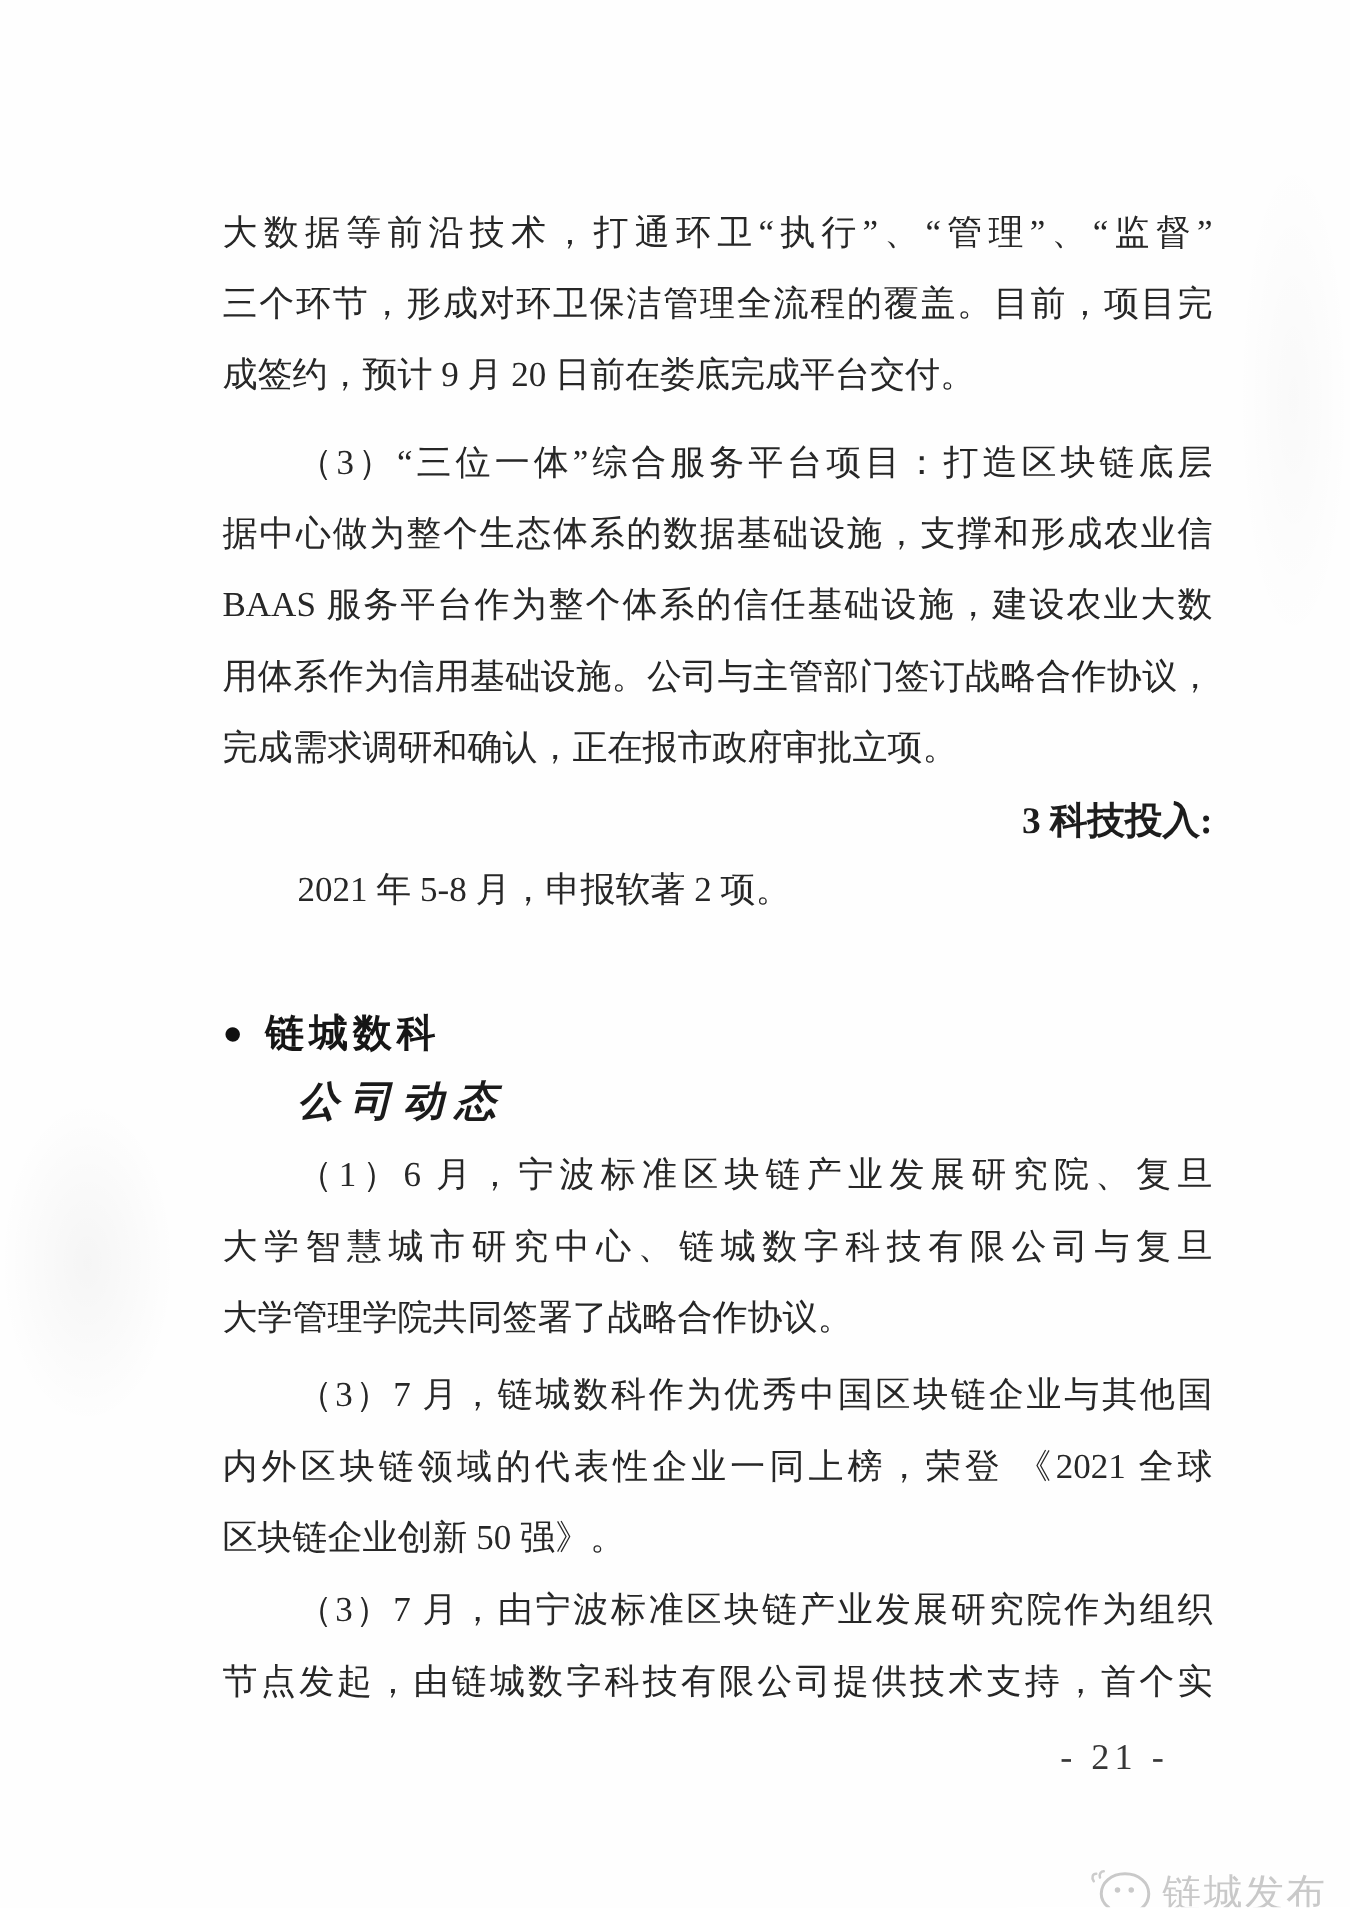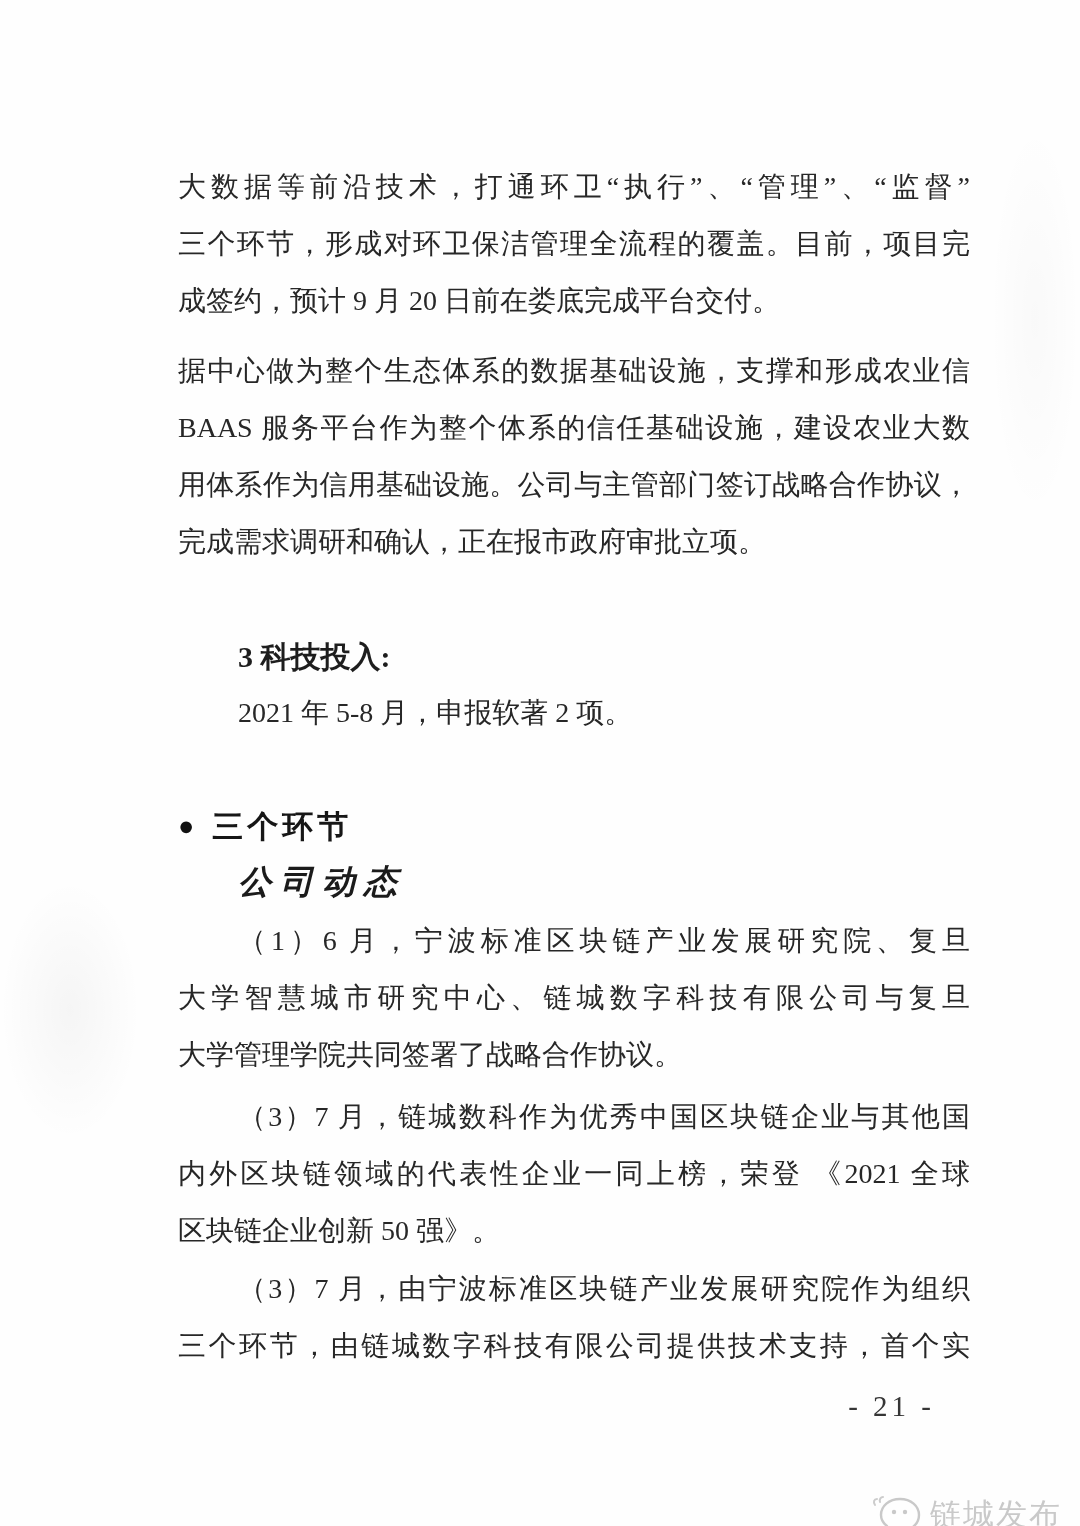--- a/index.html
+++ b/index.html
@@ -16,21 +16,21 @@
   }
   .page::after{
     content:"";position:absolute;right:0;top:120px;width:90px;height:400px;
     background:radial-gradient(closest-side,rgba(0,0,0,0.02),rgba(0,0,0,0));
     pointer-events:none;
   }
   .blk{position:absolute;left:145px;width:792px;margin-left:33px;}
   .ln{height:57px;line-height:57px;font-size:28px;letter-spacing:0;white-space:normal;}
   .jl{text-align:justify;text-align-last:justify;}
   .ind{text-indent:60px;}
-  .h-tech{font-weight:bold;font-size:30px;color:#1d1d1d;}
+  .h-tech{font-weight:bold;font-size:30px;color:#1d1d1d;text-align:right;}
   .bullet-line{display:flex;align-items:center;}
   .bullet-dot{font-size:27px;line-height:57px;color:#111;}
   .bullet-label{
     margin-left:18px;font-family:"Liberation Sans","DejaVu Sans",sans-serif;
     font-weight:bold;font-size:31px;line-height:57px;color:#161616;letter-spacing:4px;
   }
   .h-dyn{
     margin-left:60px;font-weight:bold;font-style:italic;font-size:33px;
     line-height:57px;color:#1b1b1b;letter-spacing:9px;
   }
@@ -54,58 +54,59 @@
 
 <div class="page">
 
   <div class="blk" style="top:158px">
     <div class="ln jl">大数据等前沿技术，打通环卫“执行”、“管理”、“监督”</div>
     <div class="ln jl">三个环节，形成对环卫保洁管理全流程的覆盖。目前，项目完</div>
     <div class="ln">成签约，预计 9 月 20 日前在娄底完成平台交付。</div>
   </div>
 
   <div class="blk" style="top:342px">
+    <div class="ln jl ind">（3）“三位一体”综合服务平台项目：打造区块链底层</div>
     <div class="ln jl">据中心做为整个生态体系的数据基础设施，支撑和形成农业信</div>
     <div class="ln jl">BAAS 服务平台作为整个体系的信任基础设施，建设农业大数</div>
     <div class="ln jl">用体系作为信用基础设施。公司与主管部门签订战略合作协议，</div>
     <div class="ln">完成需求调研和确认，正在报市政府审批立项。</div>
   </div>
 
   <div class="blk" style="top:628px">
     <div class="ln ind h-tech">3 科技投入:</div>
   </div>
 
   <div class="blk" style="top:684px">
     <div class="ln ind">2021 年 5-8 月，申报软著 2 项。</div>
   </div>
 
   <div class="blk bullet-line" style="top:798px">
     <span class="bullet-dot">●</span>
-    <span class="bullet-label">三个环节</span>
+    <span class="bullet-label">链城数科</span>
   </div>
 
   <div class="blk" style="top:854px">
     <div class="h-dyn">公司动态</div>
   </div>
 
   <div class="blk" style="top:912px">
     <div class="ln jl ind">（1）6 月，宁波标准区块链产业发展研究院、复旦</div>
     <div class="ln jl">大学智慧城市研究中心、链城数字科技有限公司与复旦</div>
     <div class="ln">大学管理学院共同签署了战略合作协议。</div>
   </div>
 
   <div class="blk" style="top:1088px">
     <div class="ln jl ind">（3）7 月，链城数科作为优秀中国区块链企业与其他国</div>
     <div class="ln jl">内外区块链领域的代表性企业一同上榜，荣登 《2021 全球</div>
     <div class="ln">区块链企业创新 50 强》。</div>
   </div>
 
   <div class="blk" style="top:1260px">
     <div class="ln jl ind">（3）7 月，由宁波标准区块链产业发展研究院作为组织</div>
-    <div class="ln jl">三个环节，由链城数字科技有限公司提供技术支持，首个实</div>
+    <div class="ln jl">节点发起，由链城数字科技有限公司提供技术支持，首个实</div>
   </div>
 
   <div class="page-number">- 21 -</div>
 
   <div class="watermark">
     <svg class="wm-icon" viewBox="0 0 52 48" fill="none" xmlns="http://www.w3.org/2000/svg">
       <path d="M5 14 C3 11 4 8 7 8" stroke="#cccccc" stroke-width="2" stroke-linecap="round"></path>
       <path d="M10 11 C9 8 11 6 13 6" stroke="#cccccc" stroke-width="2" stroke-linecap="round"></path>
       <path d="M30 8 C41 8 49 15 49 24 C49 33 41 40 30 40 C27 40 24.5 39.5 22 38.5 L14 42 L17 35 C13 32 11 28.3 11 24 C11 15 19 8 30 8 Z" stroke="#c9c9c9" stroke-width="2.4" stroke-linejoin="round"></path>
       <circle cx="24" cy="21" r="2.2" fill="#c9c9c9"></circle>

